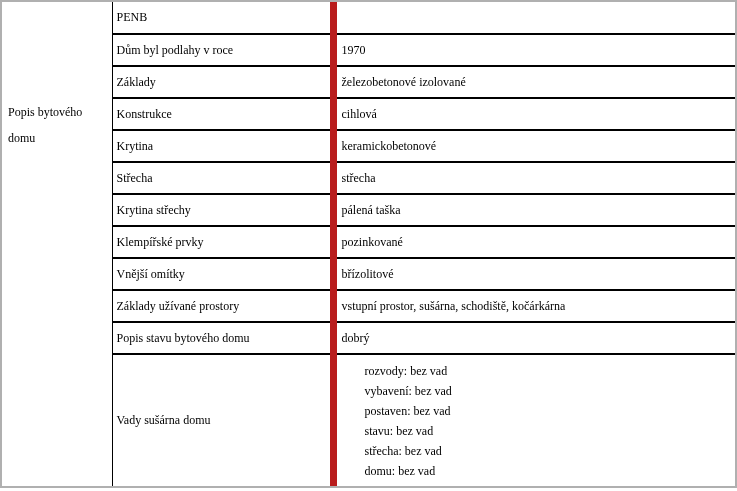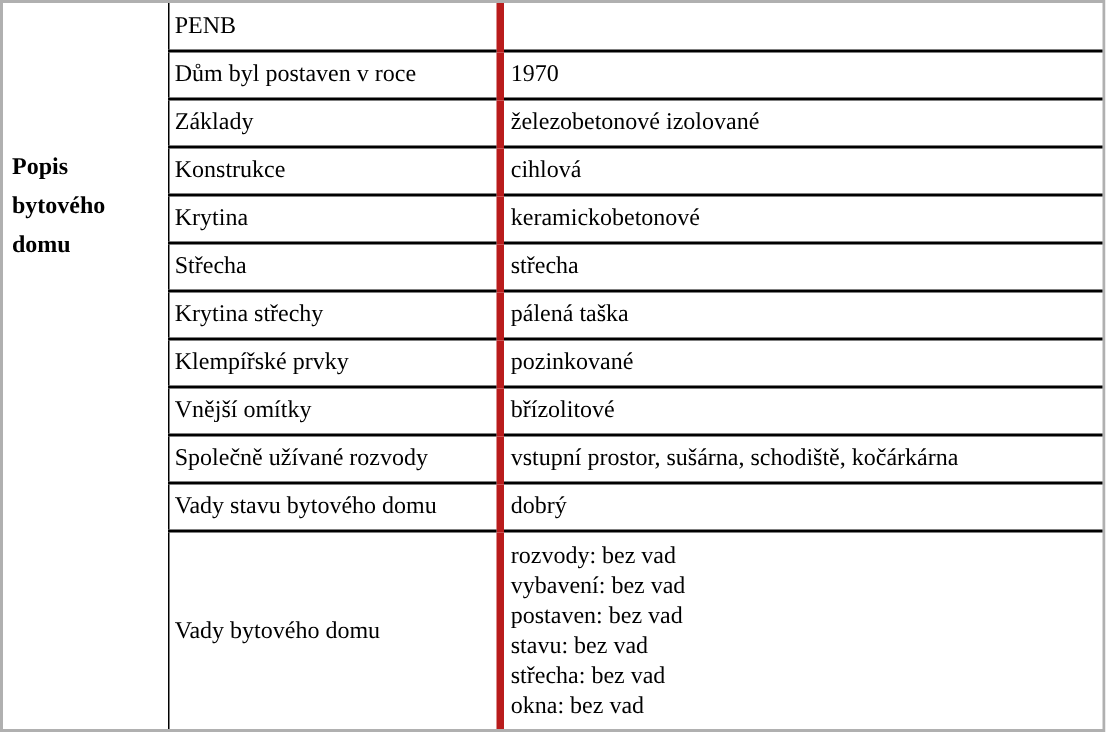--- a/index.html
+++ b/index.html
@@ -23,73 +23,74 @@
     height: 484px;
     border: 2px solid #b0b0b0;
   }
   table.desc-table {
     border-collapse: collapse;
     width: 100%;
     height: 100%;
     table-layout: fixed;
   }
   td {
-    font-size: 16px;
+    font-size: 12px;
     vertical-align: middle;
     overflow: hidden;
     white-space: normal;
   }
   tr.data-row {
     height: 32px;
   }
   tr.data-row.tall {
     height: auto;
   }
   td.section-header {
     vertical-align: top;
-    font-weight: bold;
+    font-weight: normal;
     padding: 97px 6px 0 6px;
     line-height: 26px;
   }
   td.label-cell {
     border-left: 1px solid #000000;
     padding: 1px 4px 1px 4px;
   }
   td.value-cell {
-    border-left: 5px solid #b91c1c;
+    border-left: 7px solid #b91c1c;
     padding: 1px 4px 1px 5px;
   }
   tr.data-row + tr.data-row td,
   tr.data-row:not(:first-child) td.label-cell,
   tr.data-row:not(:first-child) td.value-cell {
     border-top: 2px solid #000000;
   }
   td.value-cell .value-line {
     line-height: 20px;
+    margin-left: 23px;
   }
 </style>
 </head>
 <body>
 
 <div class="page">
   <div class="table-frame">
     <table class="desc-table">
       <colgroup>
         <col style="width:110px">
         <col style="width:221px">
         <col>
       </colgroup>
       <tbody id="table-body">
           <tr class="data-row">
             <td class="section-header" rowspan="12">Popis bytového domu</td>
             <td class="label-cell">PENB</td>
             <td class="value-cell"></td>
           </tr>
           <tr class="data-row">
-            <td class="label-cell">Dům byl postaven v roce</td>
+            <td class="label-cell">Dům byl podlahy v roce</td>
             <td class="value-cell">1970</td>
           </tr>
           <tr class="data-row">
             <td class="label-cell">Základy</td>
             <td class="value-cell">železobetonové izolované</td>
           </tr>
           <tr class="data-row">
             <td class="label-cell">Konstrukce</td>
             <td class="value-cell">cihlová</td>
           </tr>
@@ -107,34 +108,34 @@
           </tr>
           <tr class="data-row">
             <td class="label-cell">Klempířské prvky</td>
             <td class="value-cell">pozinkované</td>
           </tr>
           <tr class="data-row">
             <td class="label-cell">Vnější omítky</td>
             <td class="value-cell">břízolitové</td>
           </tr>
           <tr class="data-row">
-            <td class="label-cell">Společně užívané rozvody</td>
+            <td class="label-cell">Základy užívané prostory</td>
             <td class="value-cell">vstupní prostor, sušárna, schodiště, kočárkárna</td>
           </tr>
           <tr class="data-row">
-            <td class="label-cell">Vady stavu bytového domu</td>
+            <td class="label-cell">Popis stavu bytového domu</td>
             <td class="value-cell">dobrý</td>
           </tr>
           <tr class="data-row tall">
-            <td class="label-cell">Vady bytového domu</td>
+            <td class="label-cell">Vady sušárna domu</td>
             <td class="value-cell">
               <div class="value-line">rozvody: bez vad</div>
               <div class="value-line">vybavení: bez vad</div>
               <div class="value-line">postaven: bez vad</div>
               <div class="value-line">stavu: bez vad</div>
               <div class="value-line">střecha: bez vad</div>
-              <div class="value-line">okna: bez vad</div>
+              <div class="value-line">domu: bez vad</div>
             </td>
           </tr>
         </tbody>
     </table>
   </div>
 </div>
 
 </body></html>

